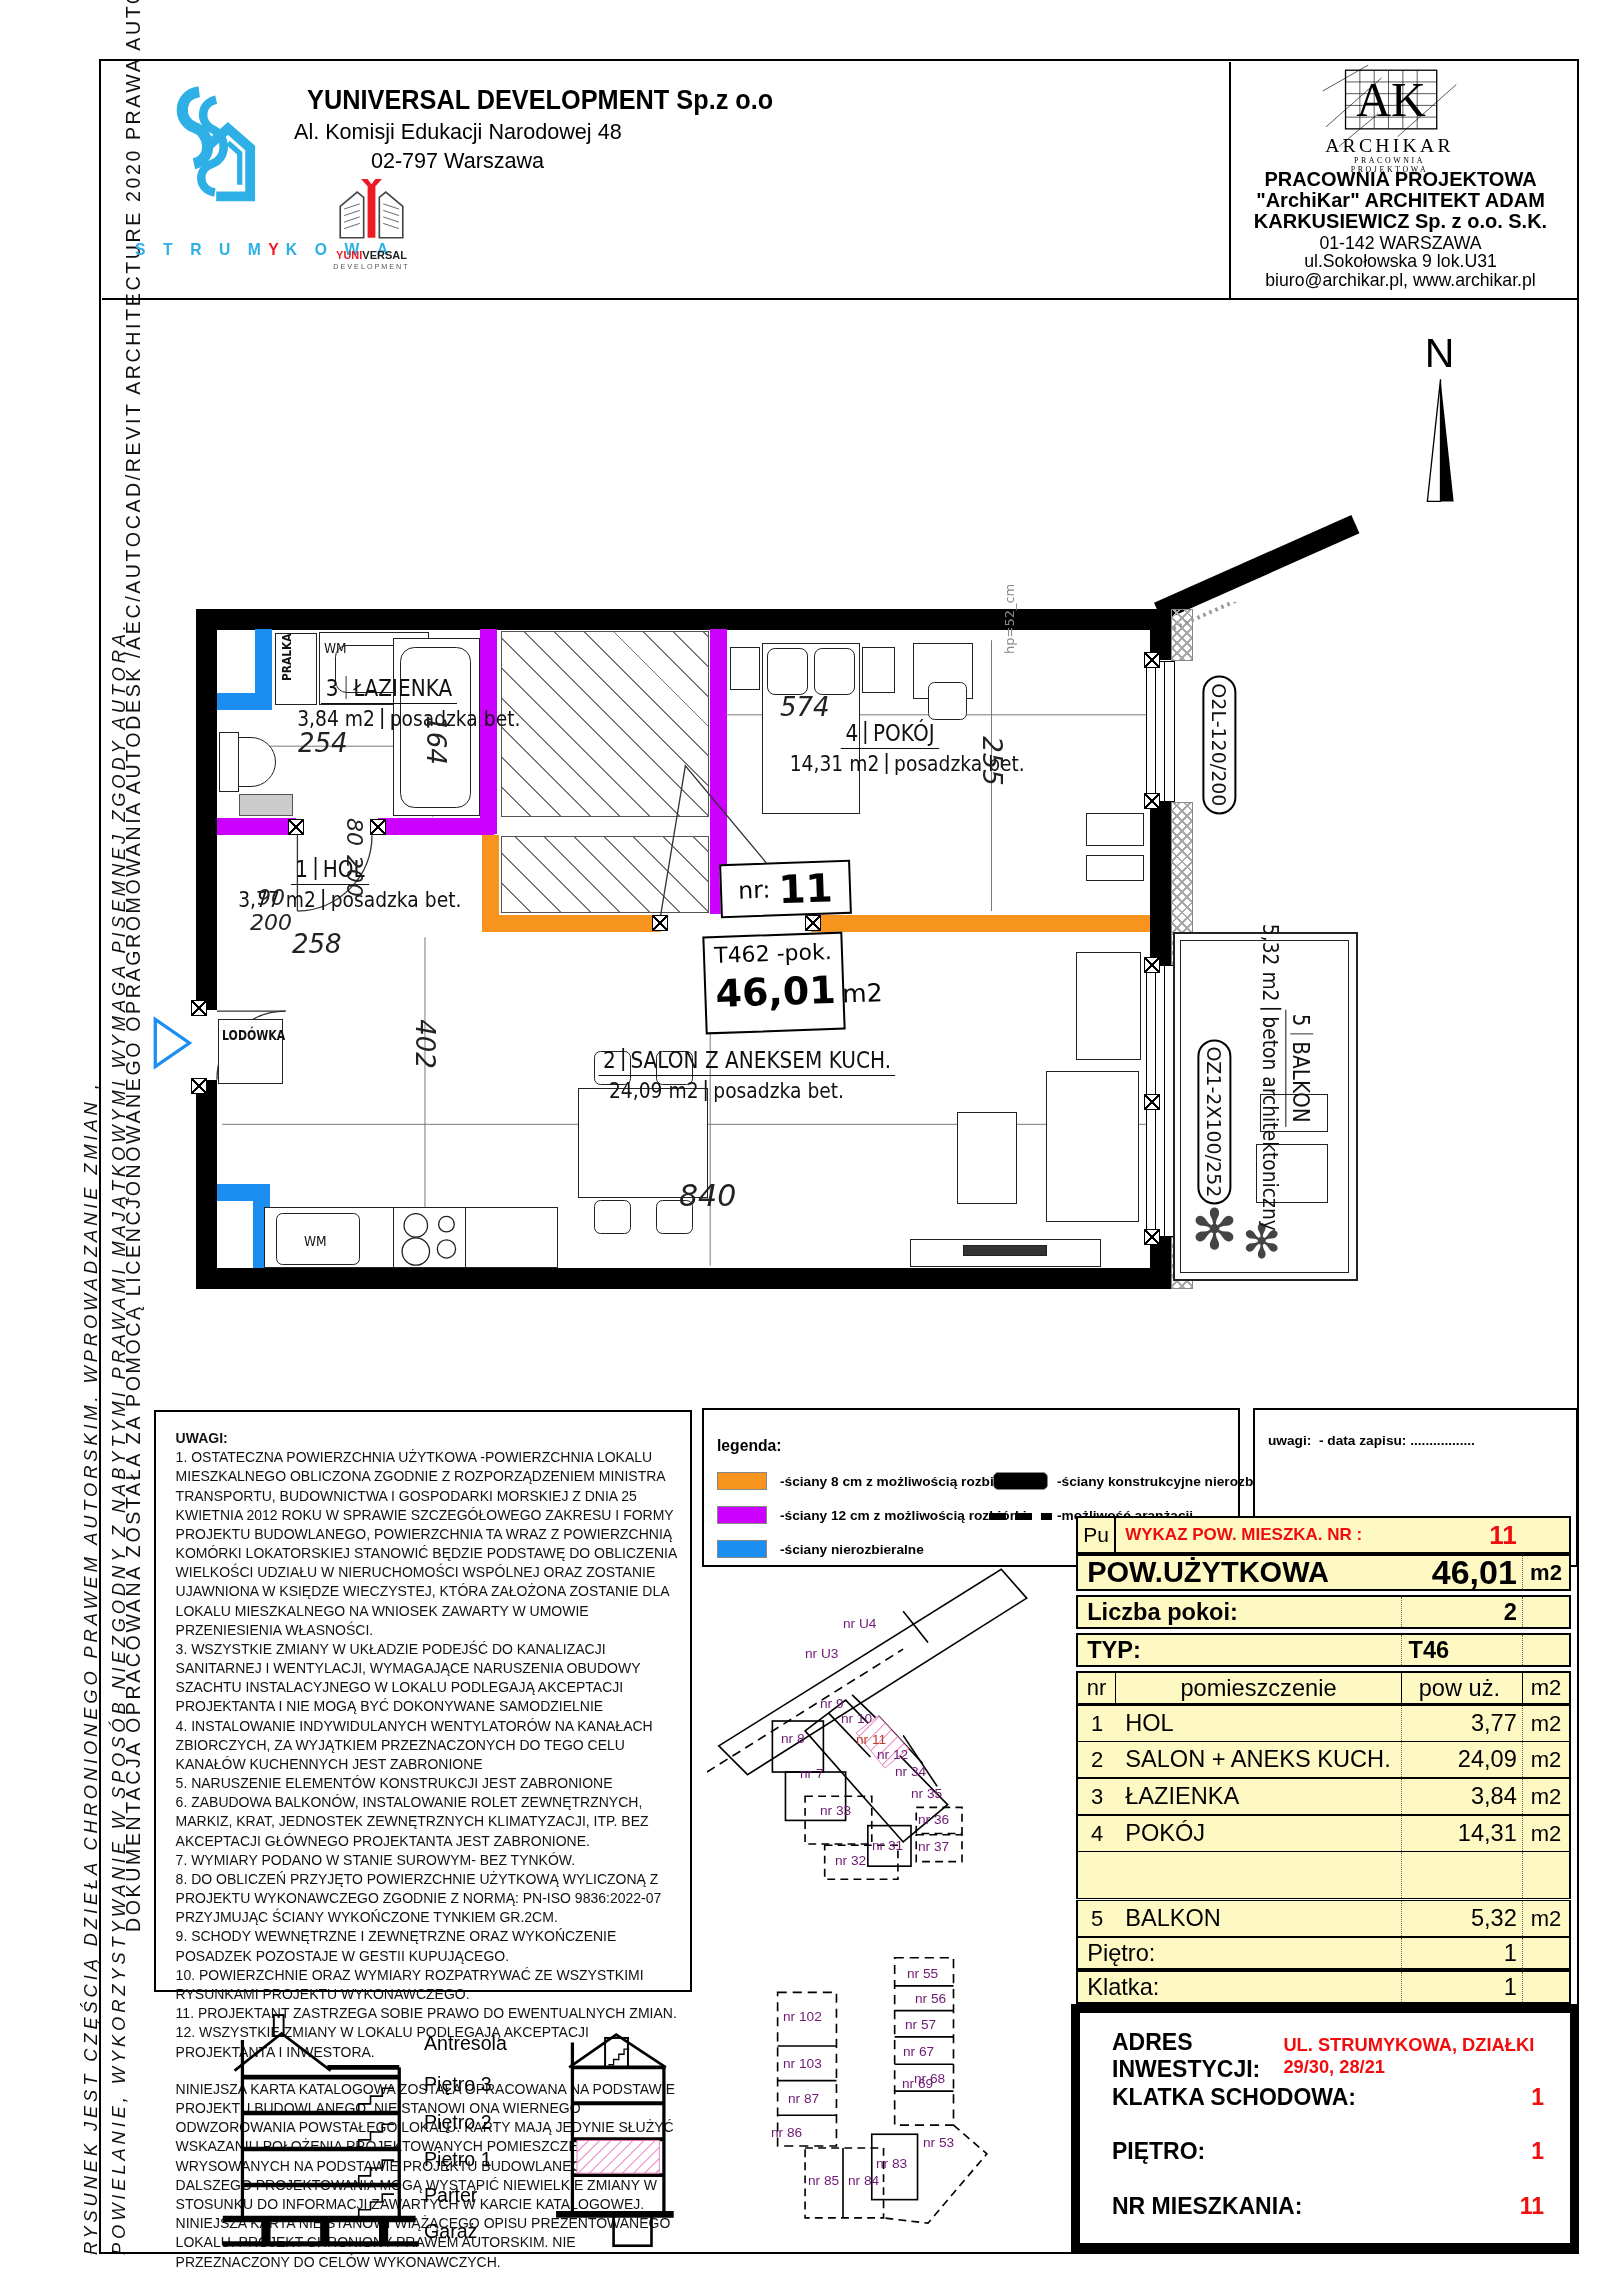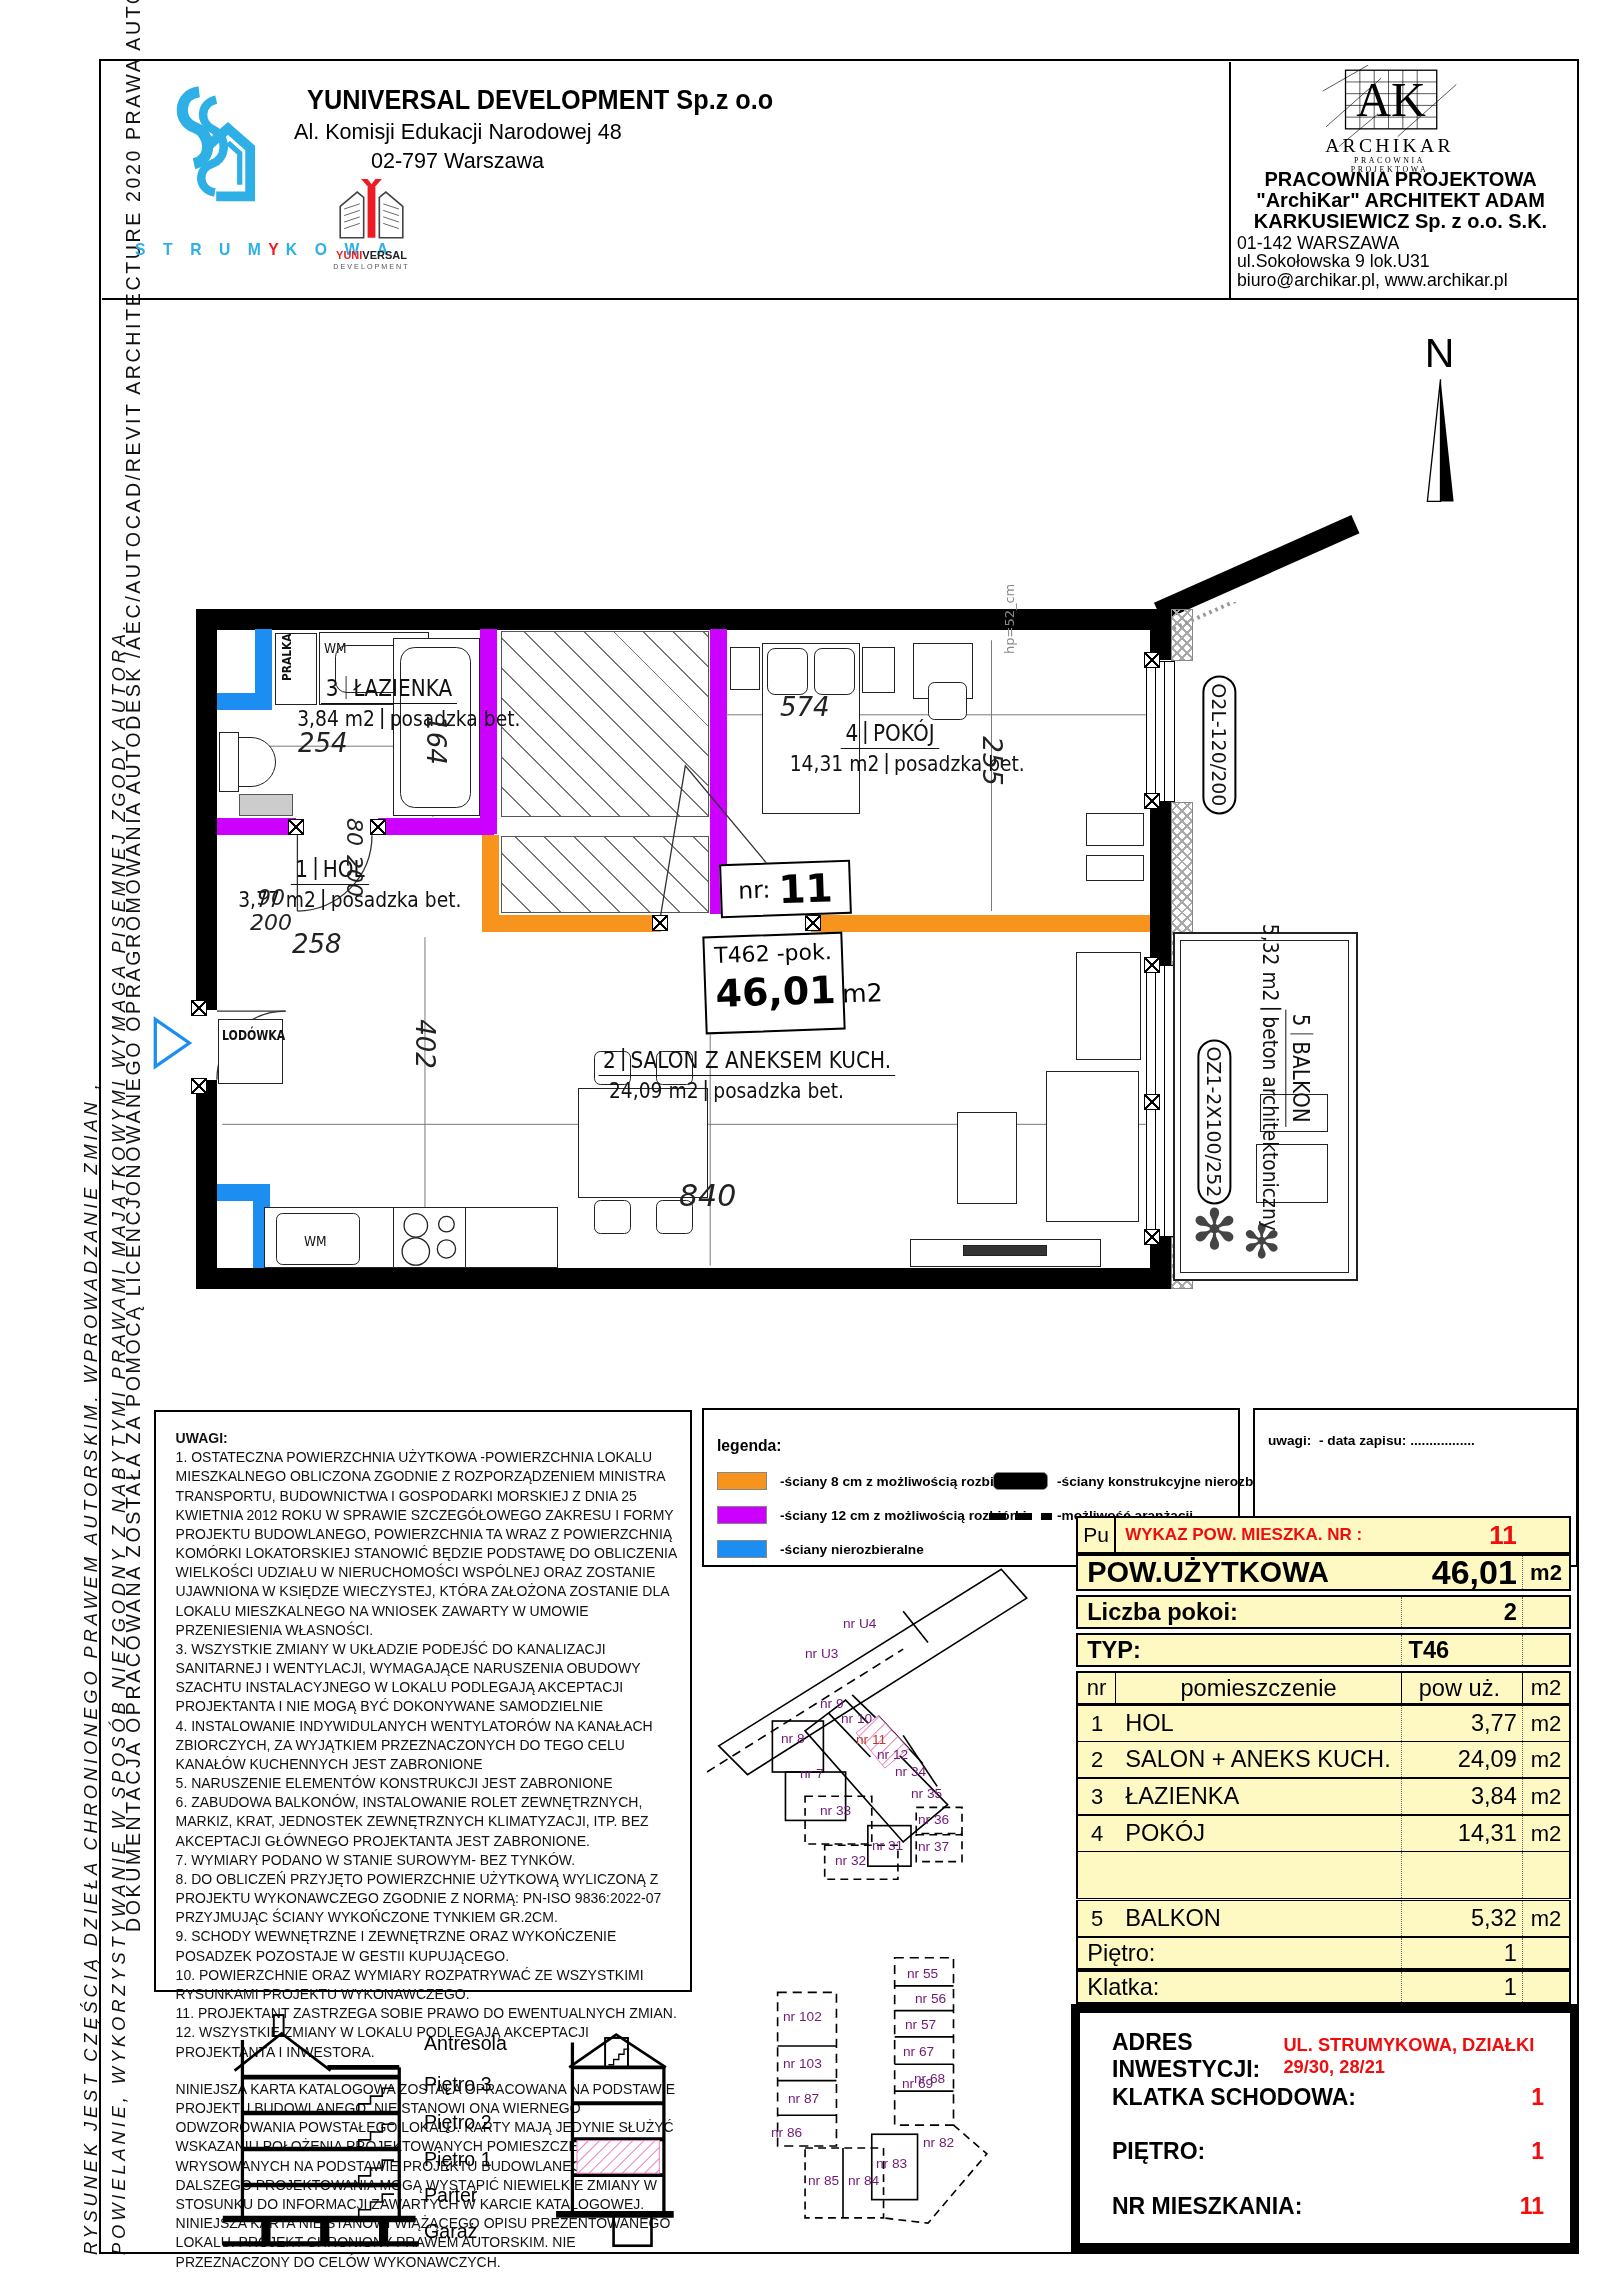--- a/index.html
+++ b/index.html
@@ -15,21 +15,21 @@
   .side-big{position:absolute;left:122px;top:1932px;width:1871px;font-size:19.6px;letter-spacing:2.6px;
             transform:rotate(-90deg);transform-origin:0 0;white-space:nowrap;color:#111}
   .side-italic{position:absolute;left:77px;top:2255px;width:1649px;font-size:18.3px;letter-spacing:3.9px;
             font-style:italic;transform:rotate(-90deg);transform-origin:0 0;white-space:nowrap;color:#111;line-height:1.55}
 
   
   .dev-name{font-size:27.5px;font-weight:bold;transform:scaleX(.92);transform-origin:center;white-space:nowrap}
   .dev-addr{font-size:21.6px;white-space:nowrap}
   .stru-word span{font-weight:bold;font-size:15.7px;letter-spacing:7.2px;color:#2EB0E6}
   .studio-bold{font-size:20px;font-weight:bold;line-height:1.02;text-align:center}
-  .studio-addr{font-size:17.7px;line-height:1.18;text-align:left}
+  .studio-addr{font-size:17.7px;line-height:1.18;text-align:center}
 
   
   .wall{position:absolute;background:#000}
   .w-mag{position:absolute;background:#CC00FF}
   .w-org{position:absolute;background:#F7941D}
   .w-blu{position:absolute;background:#1C8EF2}
   .insul{position:absolute;width:22px;border:0.7px solid #888;
      background:repeating-linear-gradient(45deg,#aaa 0 2px,transparent 2px 7.2px),
                 repeating-linear-gradient(-45deg,#aaa 0 2px,transparent 2px 7.2px)}
   .winframe{position:absolute;background:#fff;border:1.3px solid #000}
@@ -442,21 +442,21 @@
     <div class="kp-label" style="left:196px;top:480px">nr 67</div>
     <div class="kp-label" style="left:207px;top:507px">nr 68</div>
     <div class="kp-label" style="left:195px;top:512px">nr 69</div>
     <div class="kp-label" style="left:76px;top:445px">nr 102</div>
     <div class="kp-label" style="left:76px;top:492px">nr 103</div>
     <div class="kp-label" style="left:81px;top:527px">nr 87</div>
     <div class="kp-label" style="left:64px;top:561px">nr 86</div>
     <div class="kp-label" style="left:101px;top:609px">nr 85</div>
     <div class="kp-label" style="left:141px;top:609px">nr 84</div>
     <div class="kp-label" style="left:169px;top:592px">nr 83</div>
-    <div class="kp-label" style="left:216px;top:571px">nr 82</div>
+    <div class="kp-label" style="left:216px;top:571px">nr 53</div>
   </div>
 
   <svg class="abs" style="left:216px;top:2002px" width="458" height="247" viewBox="0 0 700 378">
     <defs>
       <pattern id="pinkhatch2" width="12" height="12" patternTransform="rotate(45)" patternUnits="userSpaceOnUse">
         <rect width="12" height="12" fill="#fff"></rect>
           <line x1="0" y1="0" x2="0" y2="12" stroke="#E87FC0" stroke-width="3"></line>
       </pattern>
     </defs>
     <g stroke="#000" fill="none">

